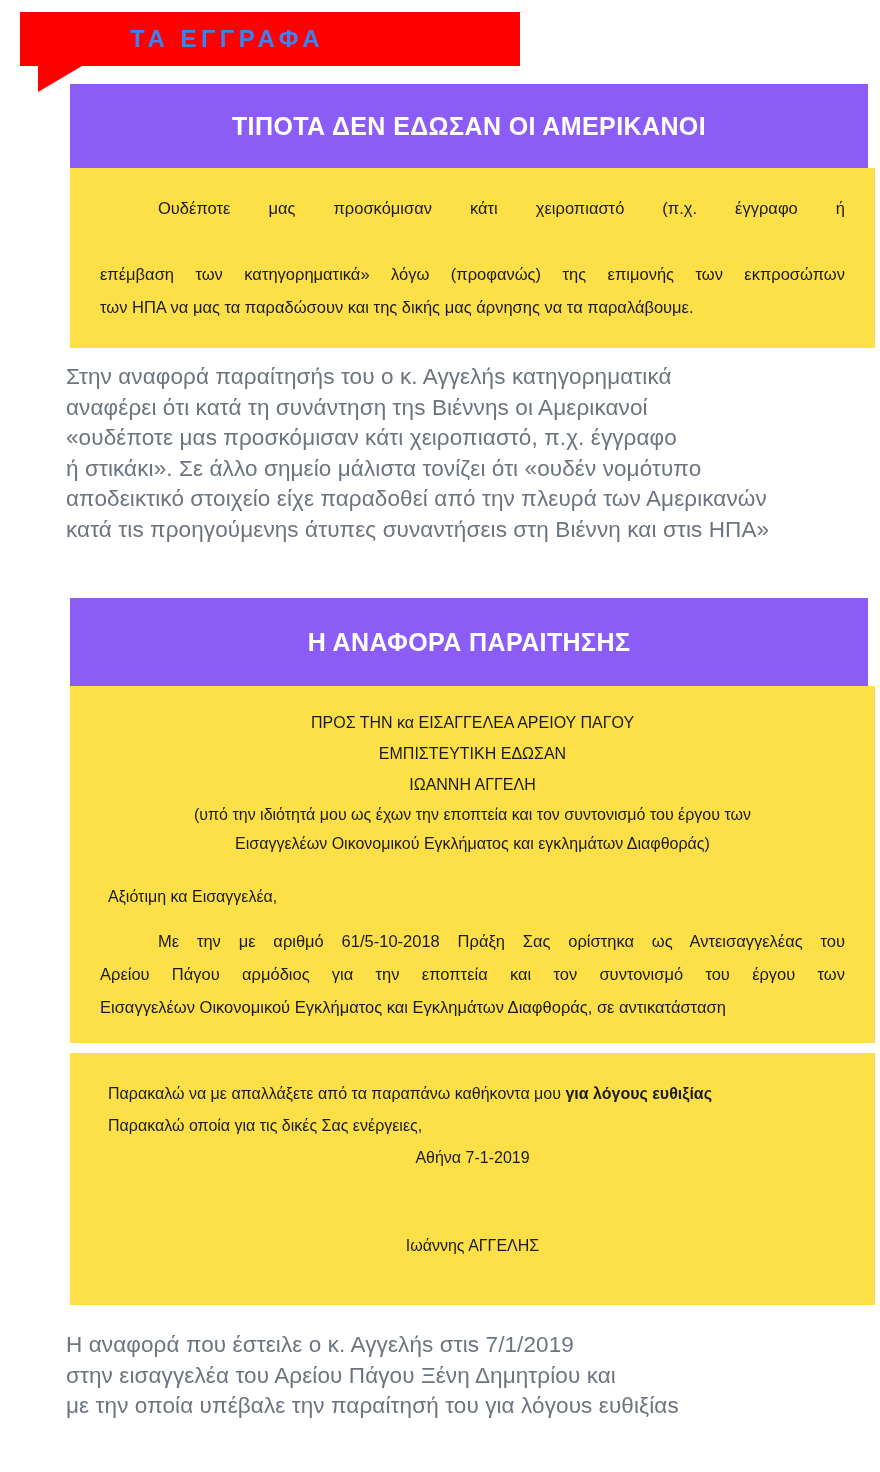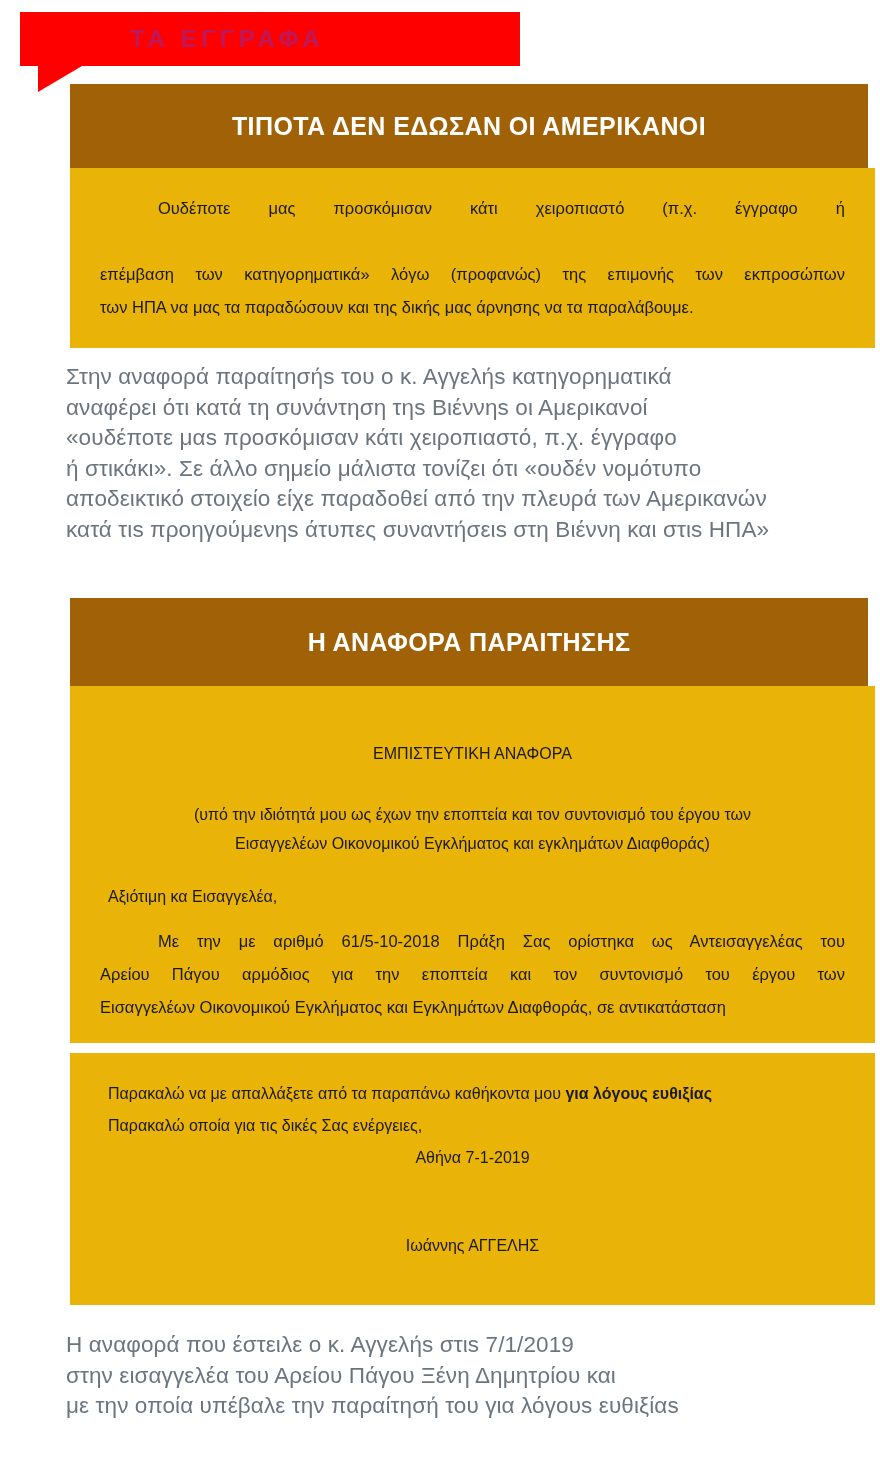--- a/index.html
+++ b/index.html
@@ -32,21 +32,21 @@
     height: 54px;
     background: #FF0000;
     box-sizing: border-box;
   }
   .red-flag-label {
     position: absolute;
     left: 110px;
     top: 0;
     height: 54px;
     line-height: 54px;
-    color: #be185d;
+    color: #3b82f6;
     font-size: 24px;
     font-weight: bold;
     letter-spacing: 4.5px;
     white-space: nowrap;
   }
   .red-flag-tail {
     position: absolute;
     left: 18px;
     top: 54px;
     width: 0;
@@ -54,21 +54,21 @@
     border-left: 0 solid transparent;
     border-top: 26px solid #FF0000;
     border-right: 44px solid transparent;
   }
 
   
   .blue-header {
     position: absolute;
     left: 70px;
     width: 798px;
-    background: #a16207;
+    background: #8b5cf6;
     color: #ffffff;
     text-align: center;
     font-weight: bold;
     box-sizing: border-box;
   }
   #blue-header-1 {
     top: 84px;
     height: 84px;
     line-height: 84px;
     font-size: 25px;
@@ -80,21 +80,21 @@
     line-height: 88px;
     font-size: 25px;
     letter-spacing: 0.4px;
   }
 
   
   .doc-panel {
     position: absolute;
     left: 70px;
     width: 805px;
-    background: #eab308;
+    background: #fde047;
     box-sizing: border-box;
     color: #1a1a1a;
   }
   #doc-panel-1 { top: 168px; height: 180px; }
   #doc-panel-2 { top: 686px; height: 357px; }
   #doc-panel-3 { top: 1053px; height: 252px; }
   .doc-para-justify {
     position: absolute;
     left: 30px;
     right: 30px;
@@ -160,21 +160,23 @@
 <div class="commentary" id="commentary-top">Στην αναφορά παραίτησήs του ο κ. Αγγελήs κατηγορηματικά
 αναφέρει ότι κατά τη συνάντηση τηs Βιέννηs οι Αμερικανοί
 «ουδέποτε μαs προσκόμισαν κάτι χειροπιαστό, π.χ. έγγραφο
 ή στικάκι». Σε άλλο σημείο μάλιστα τονίζει ότι «ουδέν νομότυπο
 αποδεικτικό στοιχείο είχε παραδοθεί από την πλευρά των Αμερικανών
 κατά τιs προηγούμενηs άτυπες συναντήσειs στη Βιέννη και στιs ΗΠΑ»</div>
 
 <div class="blue-header" id="blue-header-2">Η ΑΝΑΦΟΡΑ ΠΑΡΑΙΤΗΣΗΣ</div>
 
 <div class="doc-panel" id="doc-panel-2">
-  <div class="doc-center" style="top:53px;">ΕΜΠΙΣΤΕΥΤΙΚΗ ΑΝΑΦΟΡΑ</div>
+  <div class="doc-center" style="top:22px;">ΠΡΟΣ ΤΗΝ κα  ΕΙΣΑΓΓΕΛΕΑ ΑΡΕΙΟΥ ΠΑΓΟΥ</div>
+  <div class="doc-center" style="top:53px;">ΕΜΠΙΣΤΕΥΤΙΚΗ ΕΔΩΣΑΝ</div>
+  <div class="doc-center" style="top:84px;">ΙΩΑΝΝΗ ΑΓΓΕΛΗ</div>
   <div class="doc-center" style="top:114px;">(υπό την ιδιότητά μου ως έχων την εποπτεία και τον συντονισμό του έργου των</div>
   <div class="doc-center" style="top:143px;">Εισαγγελέων Οικονομικού Εγκλήματος και εγκλημάτων Διαφθοράς)</div>
 
   <div class="doc-left" style="top:196px;">Αξιότιμη κα Εισαγγελέα,</div>
 
   <div class="doc-para-justify" style="top:239px;">
     <span class="doc-indent"></span><span>Με την με αριθμό 61/5-10-2018 Πράξη Σας ορίστηκα ως Αντεισαγγελέας του</span>
   </div>
   <div class="doc-para-justify" style="top:272px;">Αρείου Πάγου αρμόδιος για την εποπτεία και τον συντονισμό του έργου των</div>
   <div class="doc-para-justify last-left" style="top:305px;">Εισαγγελέων Οικονομικού Εγκλήματος και Εγκλημάτων Διαφθοράς, σε αντικατάσταση</div>

